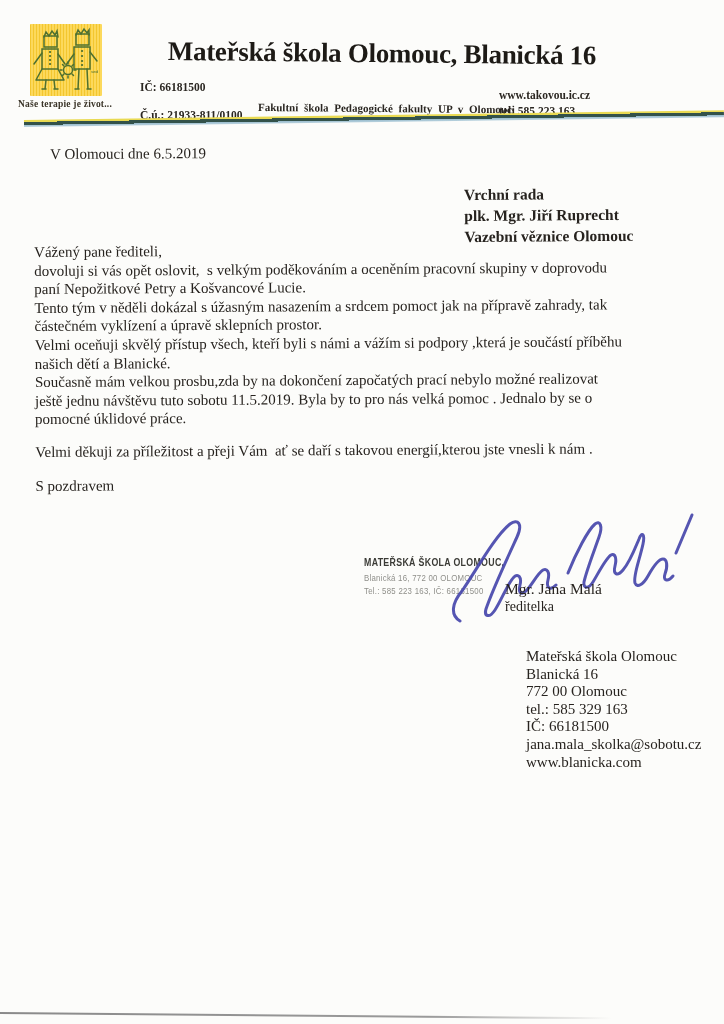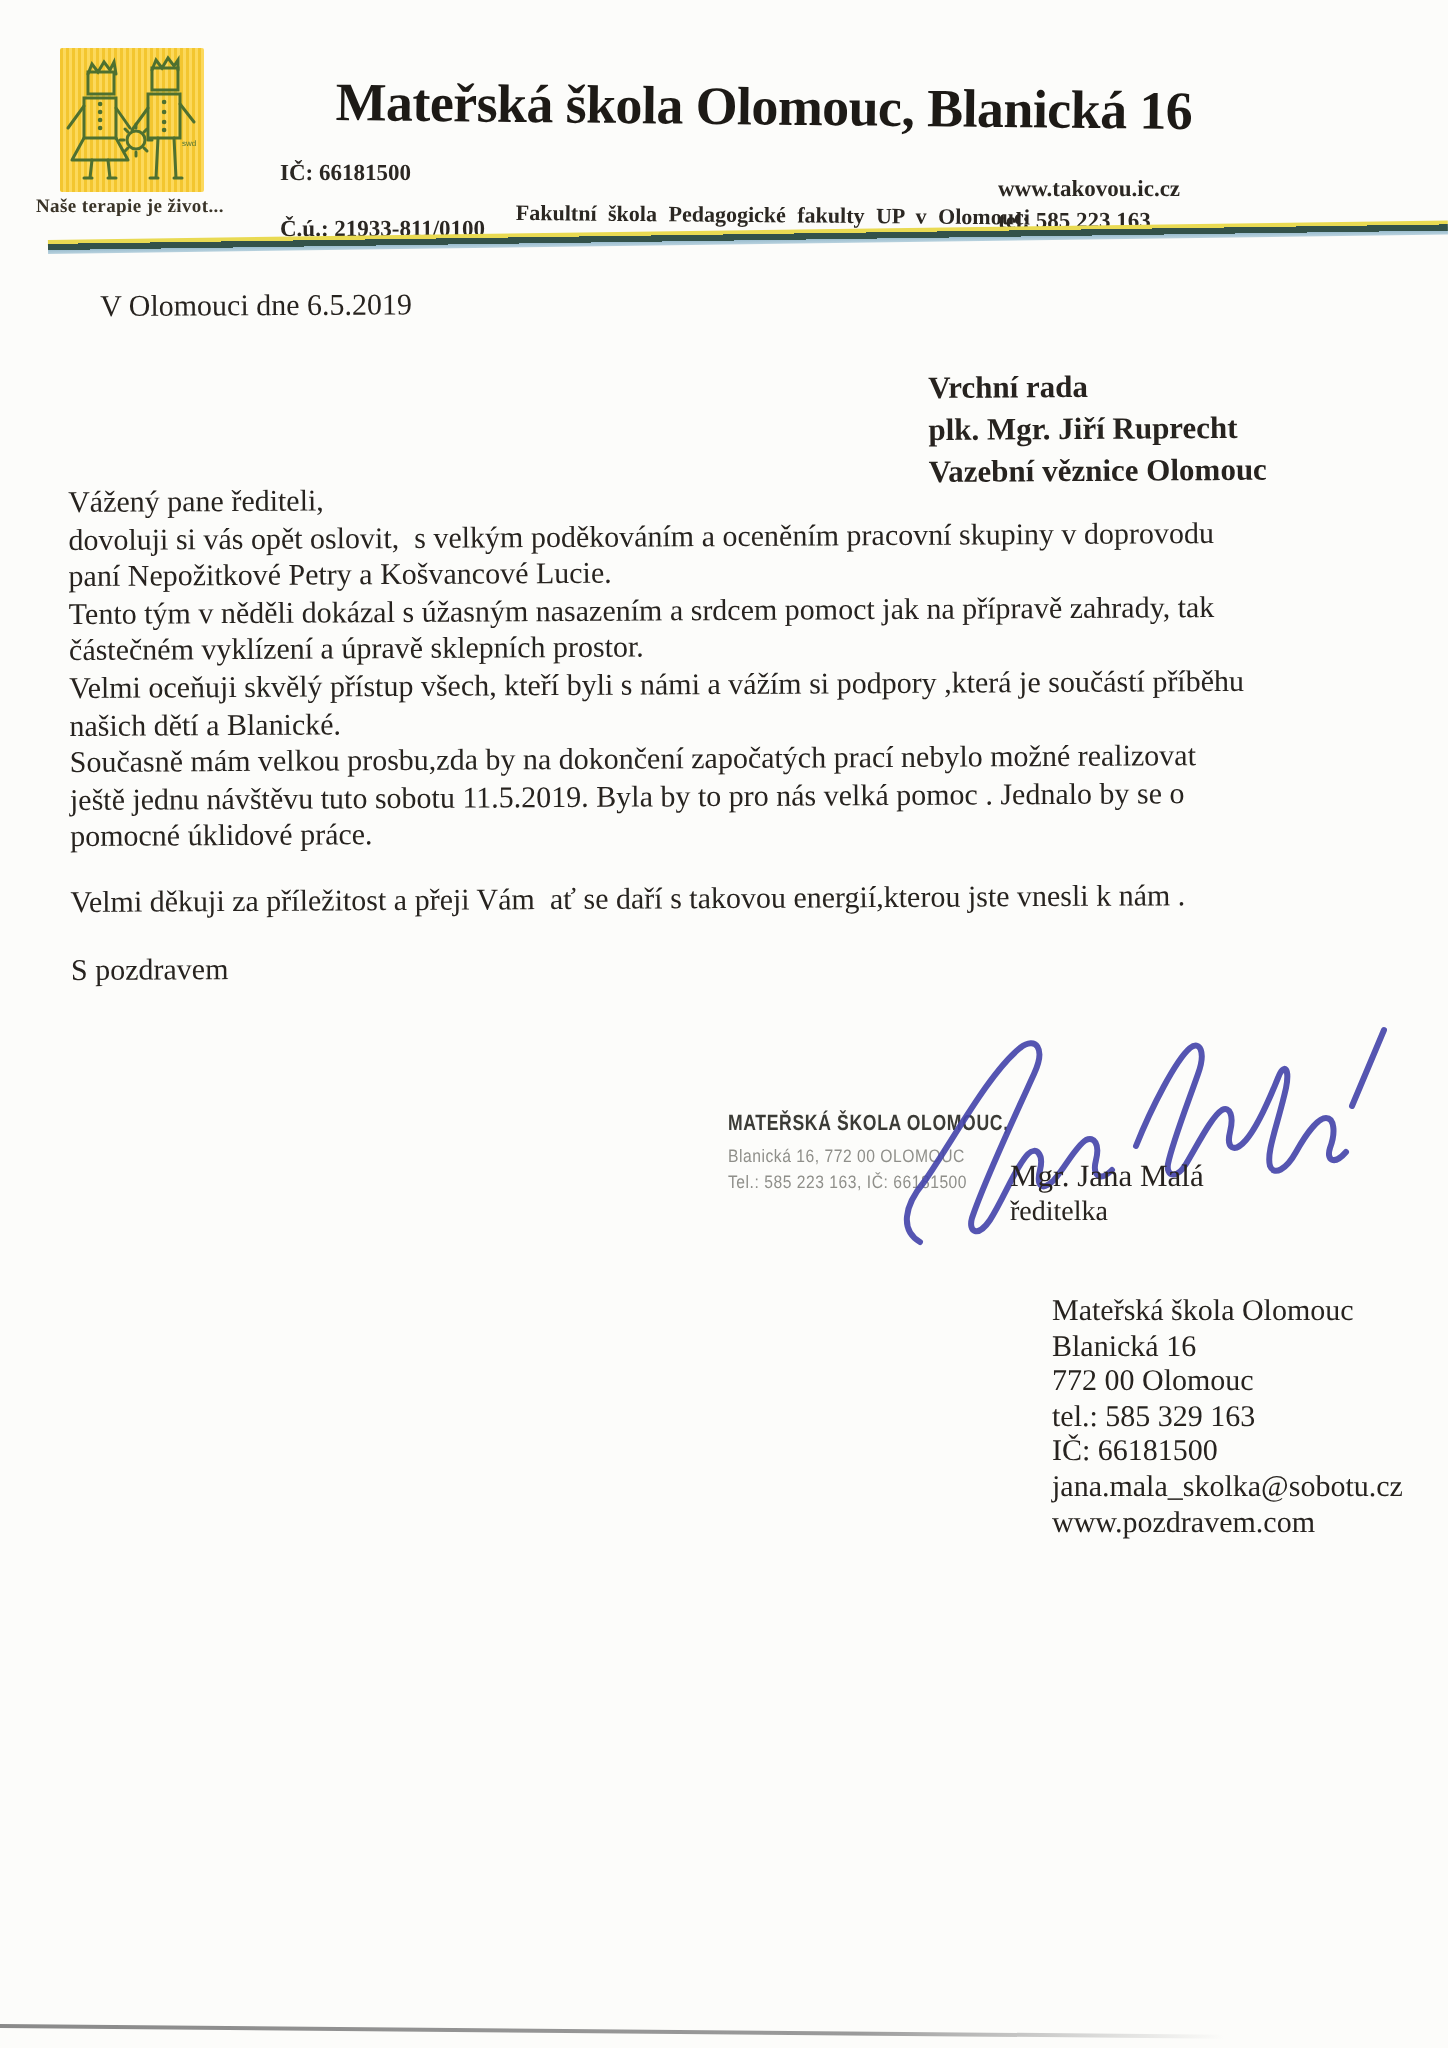--- a/index.html
+++ b/index.html
@@ -172,18 +172,18 @@
   <div id="signer-name" class="abs">Mgr. Jana Malá</div>
   <div id="signer-role" class="abs">ředitelka</div>
 
   <div id="footer-contact" class="abs">
     <div>Mateřská škola Olomouc</div>
     <div>Blanická 16</div>
     <div>772 00 Olomouc</div>
     <div>tel.: 585 329 163</div>
     <div>IČ: 66181500</div>
     <div>jana.mala_skolka@sobotu.cz</div>
-    <div>www.pozdravem.com</div>
+    <div>www.blanicka.com</div>
   </div>
 
   <div id="bottom-scan-line" class="abs"></div>
 
 </div>
 
 </body></html>

